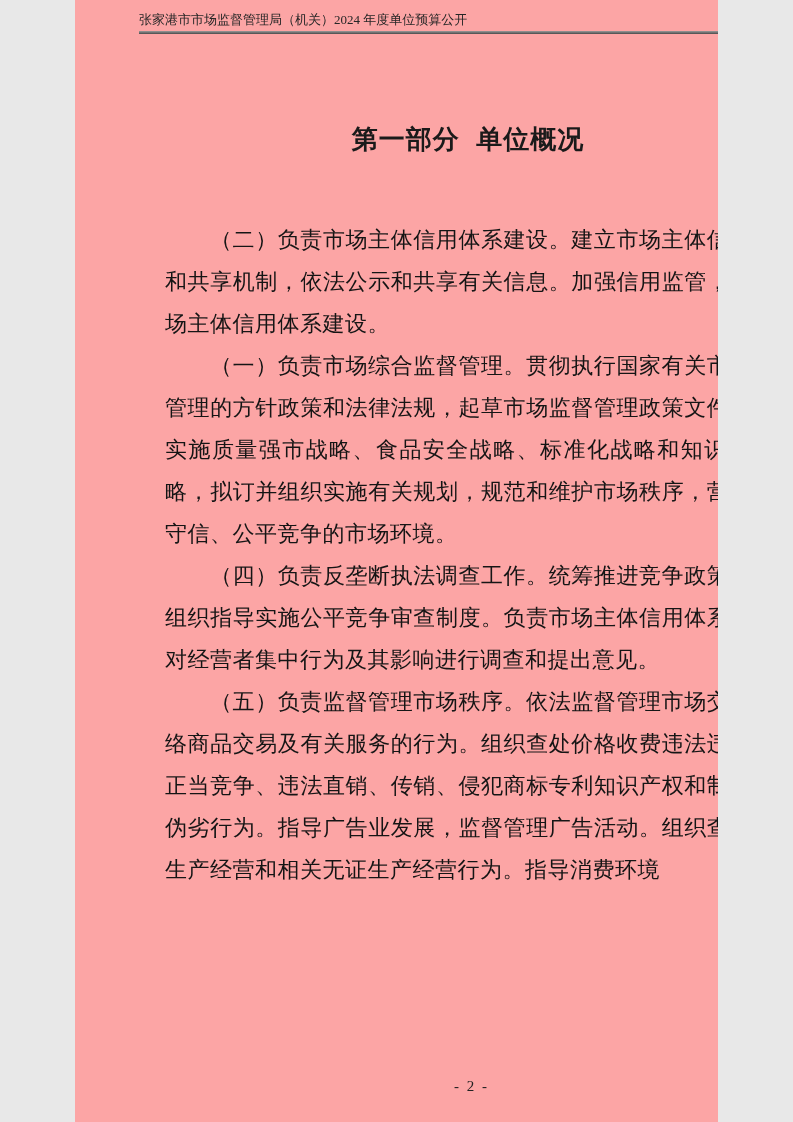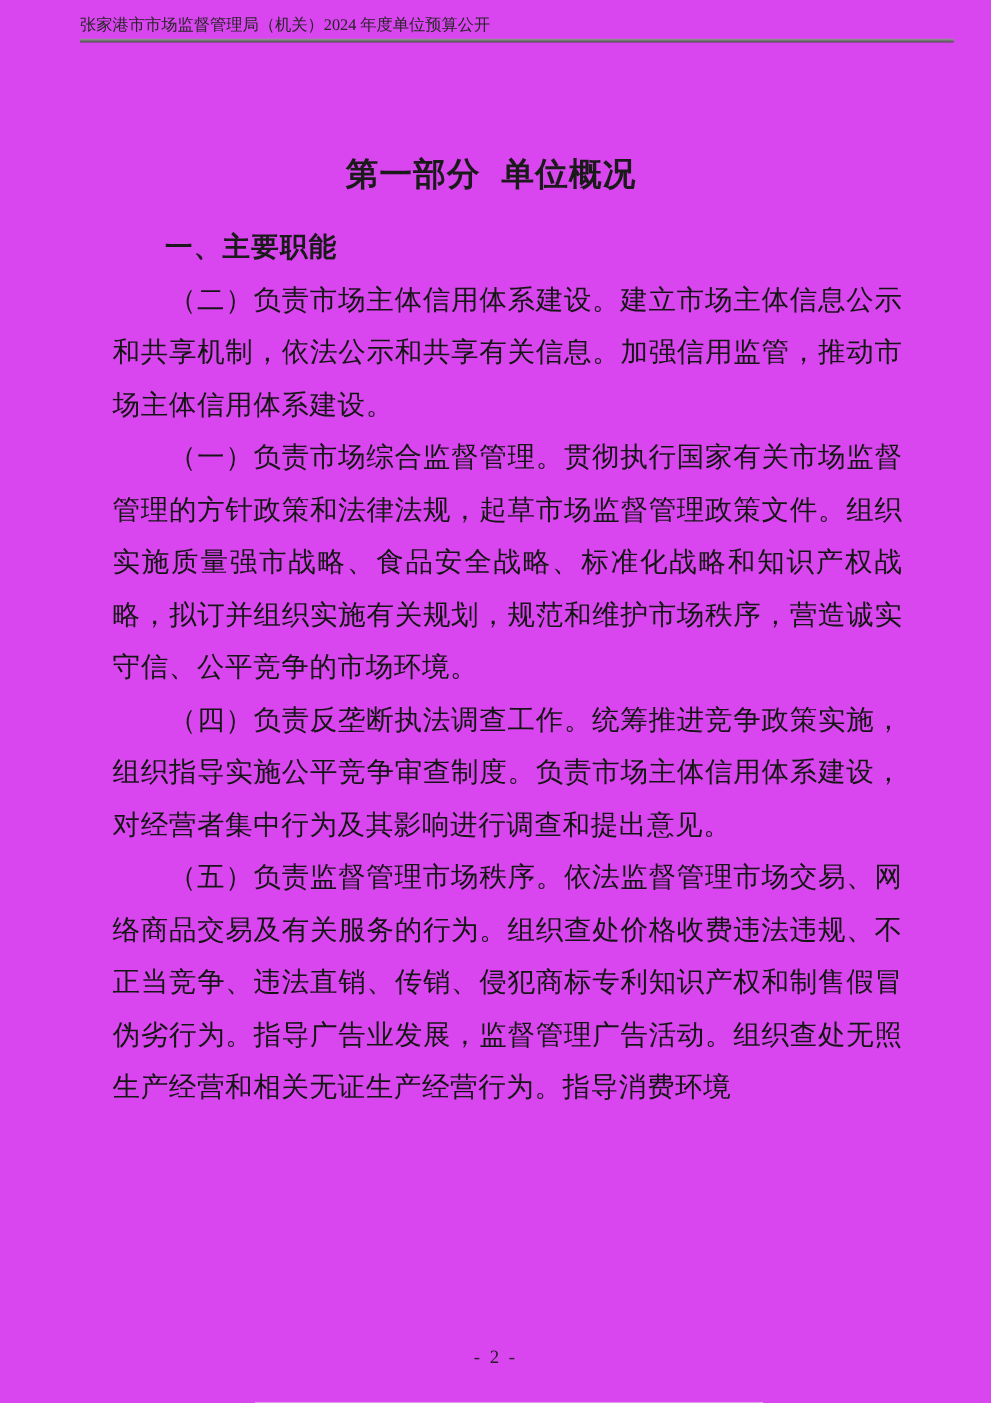--- a/index.html
+++ b/index.html
@@ -1,21 +1,21 @@
 <!DOCTYPE html>
 <html><head>
 <meta charset="utf-8">
 <style>
   * { margin:0; padding:0; box-sizing:border-box; }
   html,body { background:#e8e8e8; }
   .page {
     position:relative;
-    width:793px; height:1122px;
+    width:643px; height:1122px;
     margin:0 auto;
-    background:#d946ef;
+    background:#fca5a5;
     overflow:hidden;
     font-family:"Liberation Serif","DejaVu Serif",serif;
     color:#1a1a1a;
   }
   .doc-header {
     position:absolute; left:64px; top:11px; width:660px;
     font-size:13px; line-height:18px; color:#262626;
     font-family:"Liberation Serif","DejaVu Serif",serif;
     white-space:nowrap;
   }
@@ -56,21 +56,20 @@
 <body>
 
 <div class="page">
 
   <div class="doc-header">张家港市市场监督管理局（机关）2024 年度单位预算公开</div>
 
   <div class="header-rule"></div>
 
   <div class="doc-title">第一部分  单位概况</div>
 
-  <div class="section-heading">一、主要职能</div>
 
   <div class="body-text">
     <p>（二）负责市场主体信用体系建设。建立市场主体信息公示和共享机制，依法公示和共享有关信息。加强信用监管，推动市场主体信用体系建设。</p>
     <p>（一）负责市场综合监督管理。贯彻执行国家有关市场监督管理的方针政策和法律法规，起草市场监督管理政策文件。组织实施质量强市战略、食品安全战略、标准化战略和知识产权战略，拟订并组织实施有关规划，规范和维护市场秩序，营造诚实守信、公平竞争的市场环境。</p>
     <p>（四）负责反垄断执法调查工作。统筹推进竞争政策实施，组织指导实施公平竞争审查制度。负责市场主体信用体系建设，对经营者集中行为及其影响进行调查和提出意见。</p>
     <p>（五）负责监督管理市场秩序。依法监督管理市场交易、网络商品交易及有关服务的行为。组织查处价格收费违法违规、不正当竞争、违法直销、传销、侵犯商标专利知识产权和制售假冒伪劣行为。指导广告业发展，监督管理广告活动。组织查处无照生产经营和相关无证生产经营行为。指导消费环境</p>
   </div>
 
   <div class="page-number">- 2 -</div>
 

